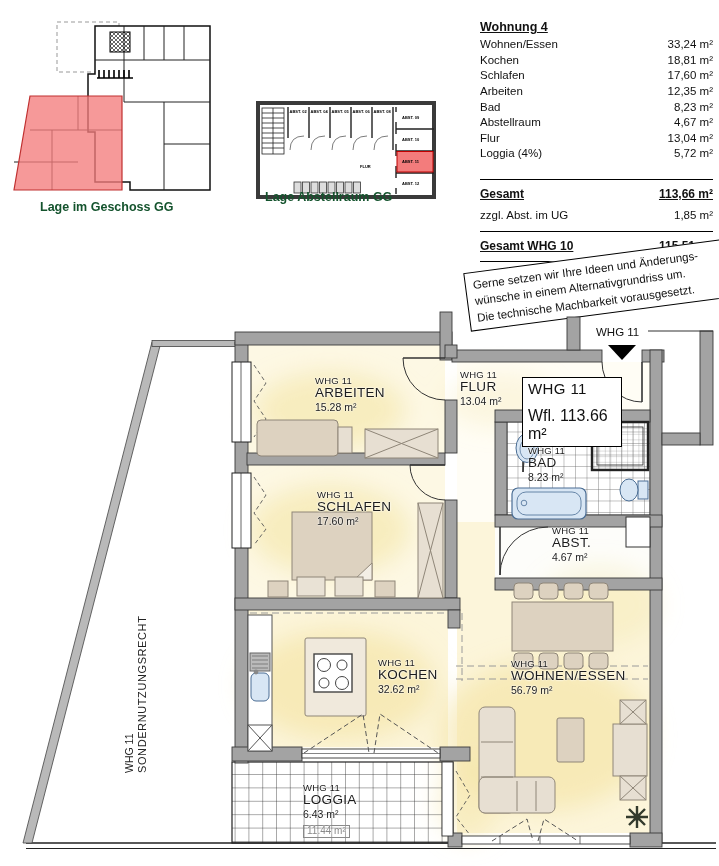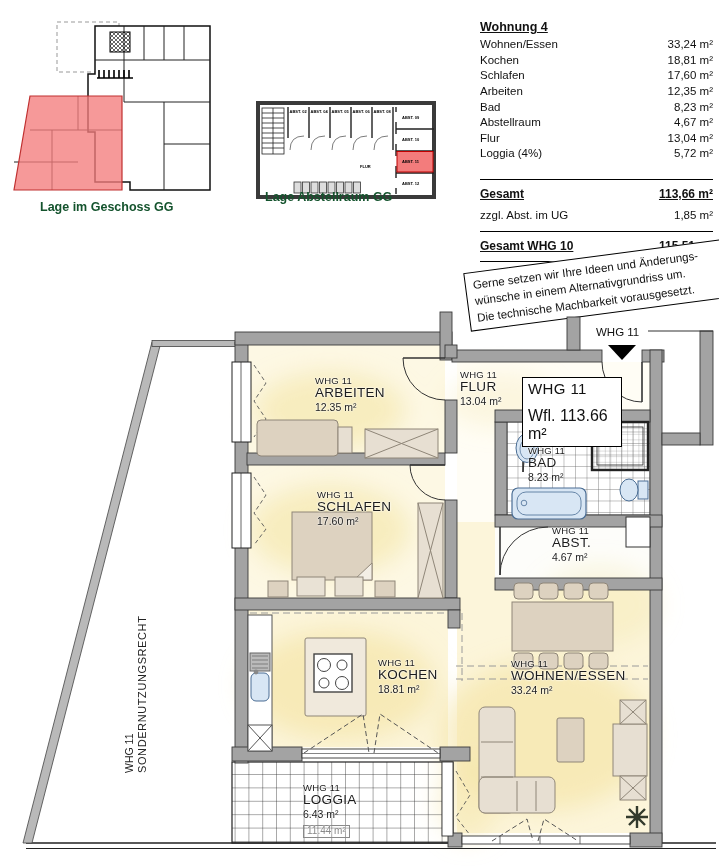--- a/index.html
+++ b/index.html
@@ -365,21 +365,21 @@
   </div>
 
   <div class="info-box">
     <span class="l1">WHG 11</span>
     <span class="l2">Wfl. 113.66 m²</span>
   </div>
 
   <div class="rlabel" style="left:315px;top:376px">
     <span class="whg">WHG 11</span>
     <span class="name">ARBEITEN</span>
-    <span class="area">12.35 m²</span>
+    <span class="area">15.28 m²</span>
   </div>
 
   <div class="rlabel" style="left:317px;top:490px">
     <span class="whg">WHG 11</span>
     <span class="name">SCHLAFEN</span>
     <span class="area">17.60 m²</span>
   </div>
 
   <div class="rlabel" style="left:528px;top:446px">
     <span class="whg">WHG 11</span>
@@ -389,27 +389,27 @@
 
   <div class="rlabel" style="left:552px;top:526px">
     <span class="whg">WHG 11</span>
     <span class="name">ABST.</span>
     <span class="area">4.67 m²</span>
   </div>
 
   <div class="rlabel" style="left:378px;top:658px">
     <span class="whg">WHG 11</span>
     <span class="name">KOCHEN</span>
-    <span class="area">18.81 m²</span>
+    <span class="area">32.62 m²</span>
   </div>
 
   <div class="rlabel" style="left:511px;top:659px">
     <span class="whg">WHG 11</span>
     <span class="name">WOHNEN/ESSEN</span>
-    <span class="area">33.24 m²</span>
+    <span class="area">56.79 m²</span>
   </div>
 
   <div class="rlabel" style="left:303px;top:783px">
     <span class="whg">WHG 11</span>
     <span class="name">LOGGIA</span>
     <span class="area">6.43 m²</span>
     <span class="gross">11.44 m²</span>
   </div>
 
   <div class="sonder">

